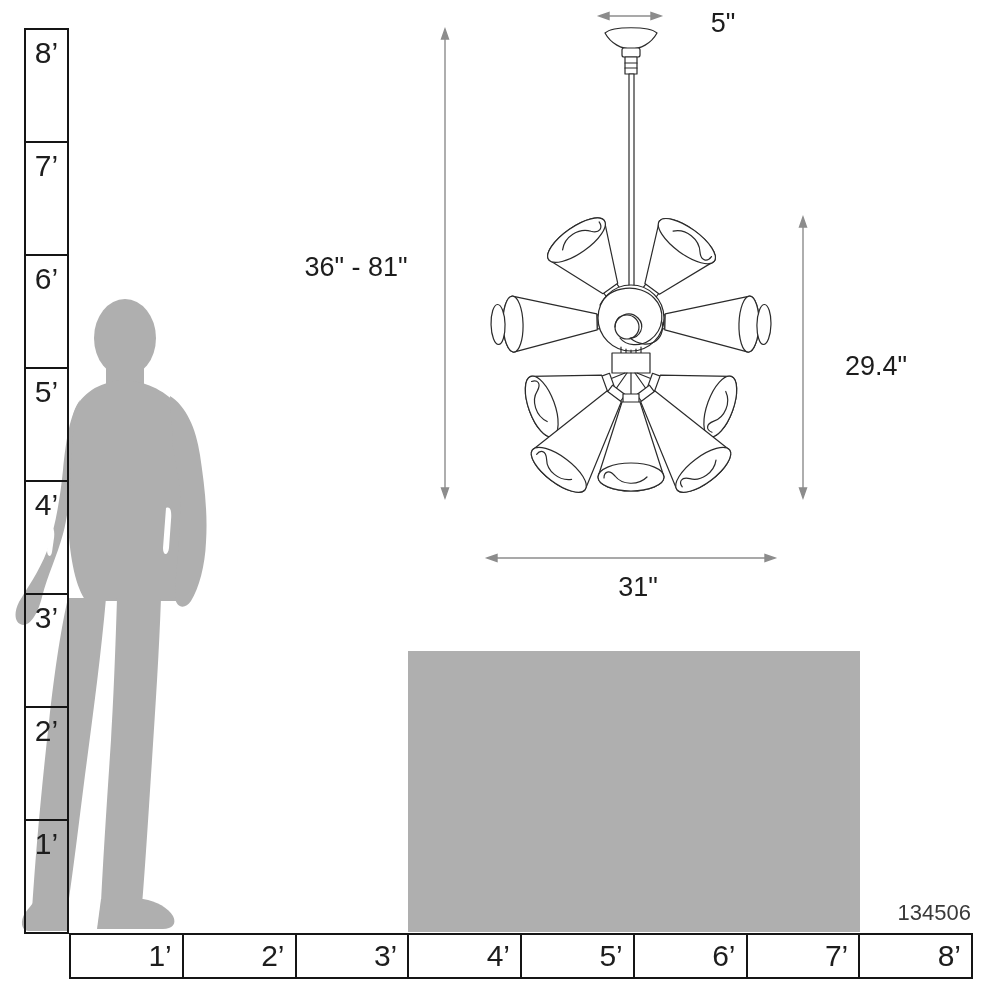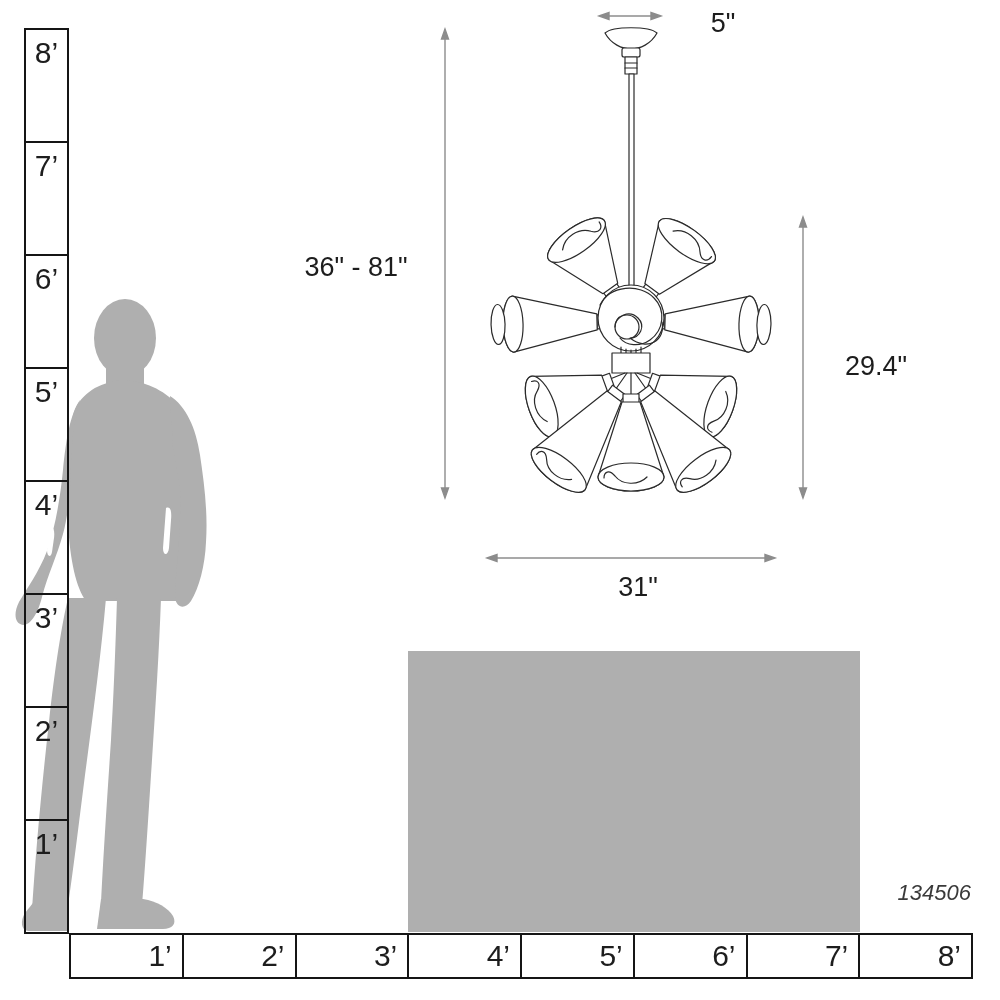--- a/index.html
+++ b/index.html
@@ -237,15 +237,15 @@
     <div class="hcell">
         <span>8’</span>
       </div>
   </div>
 
   <div class="dim" style="left:723px;top:8px;">5"</div>
   <div class="dim" style="left:356px;top:252px;">36" - 81"</div>
   <div class="dim" style="left:876px;top:351px;">29.4"</div>
   <div class="dim" style="left:638px;top:572px;">31"</div>
 
-  <div class="pcode" style="left:971px;top:880px;font-style:italic;">134506</div>
+  <div class="pcode" style="left:971px;top:900px;">134506</div>
 
 </div>
 
 </body></html>

